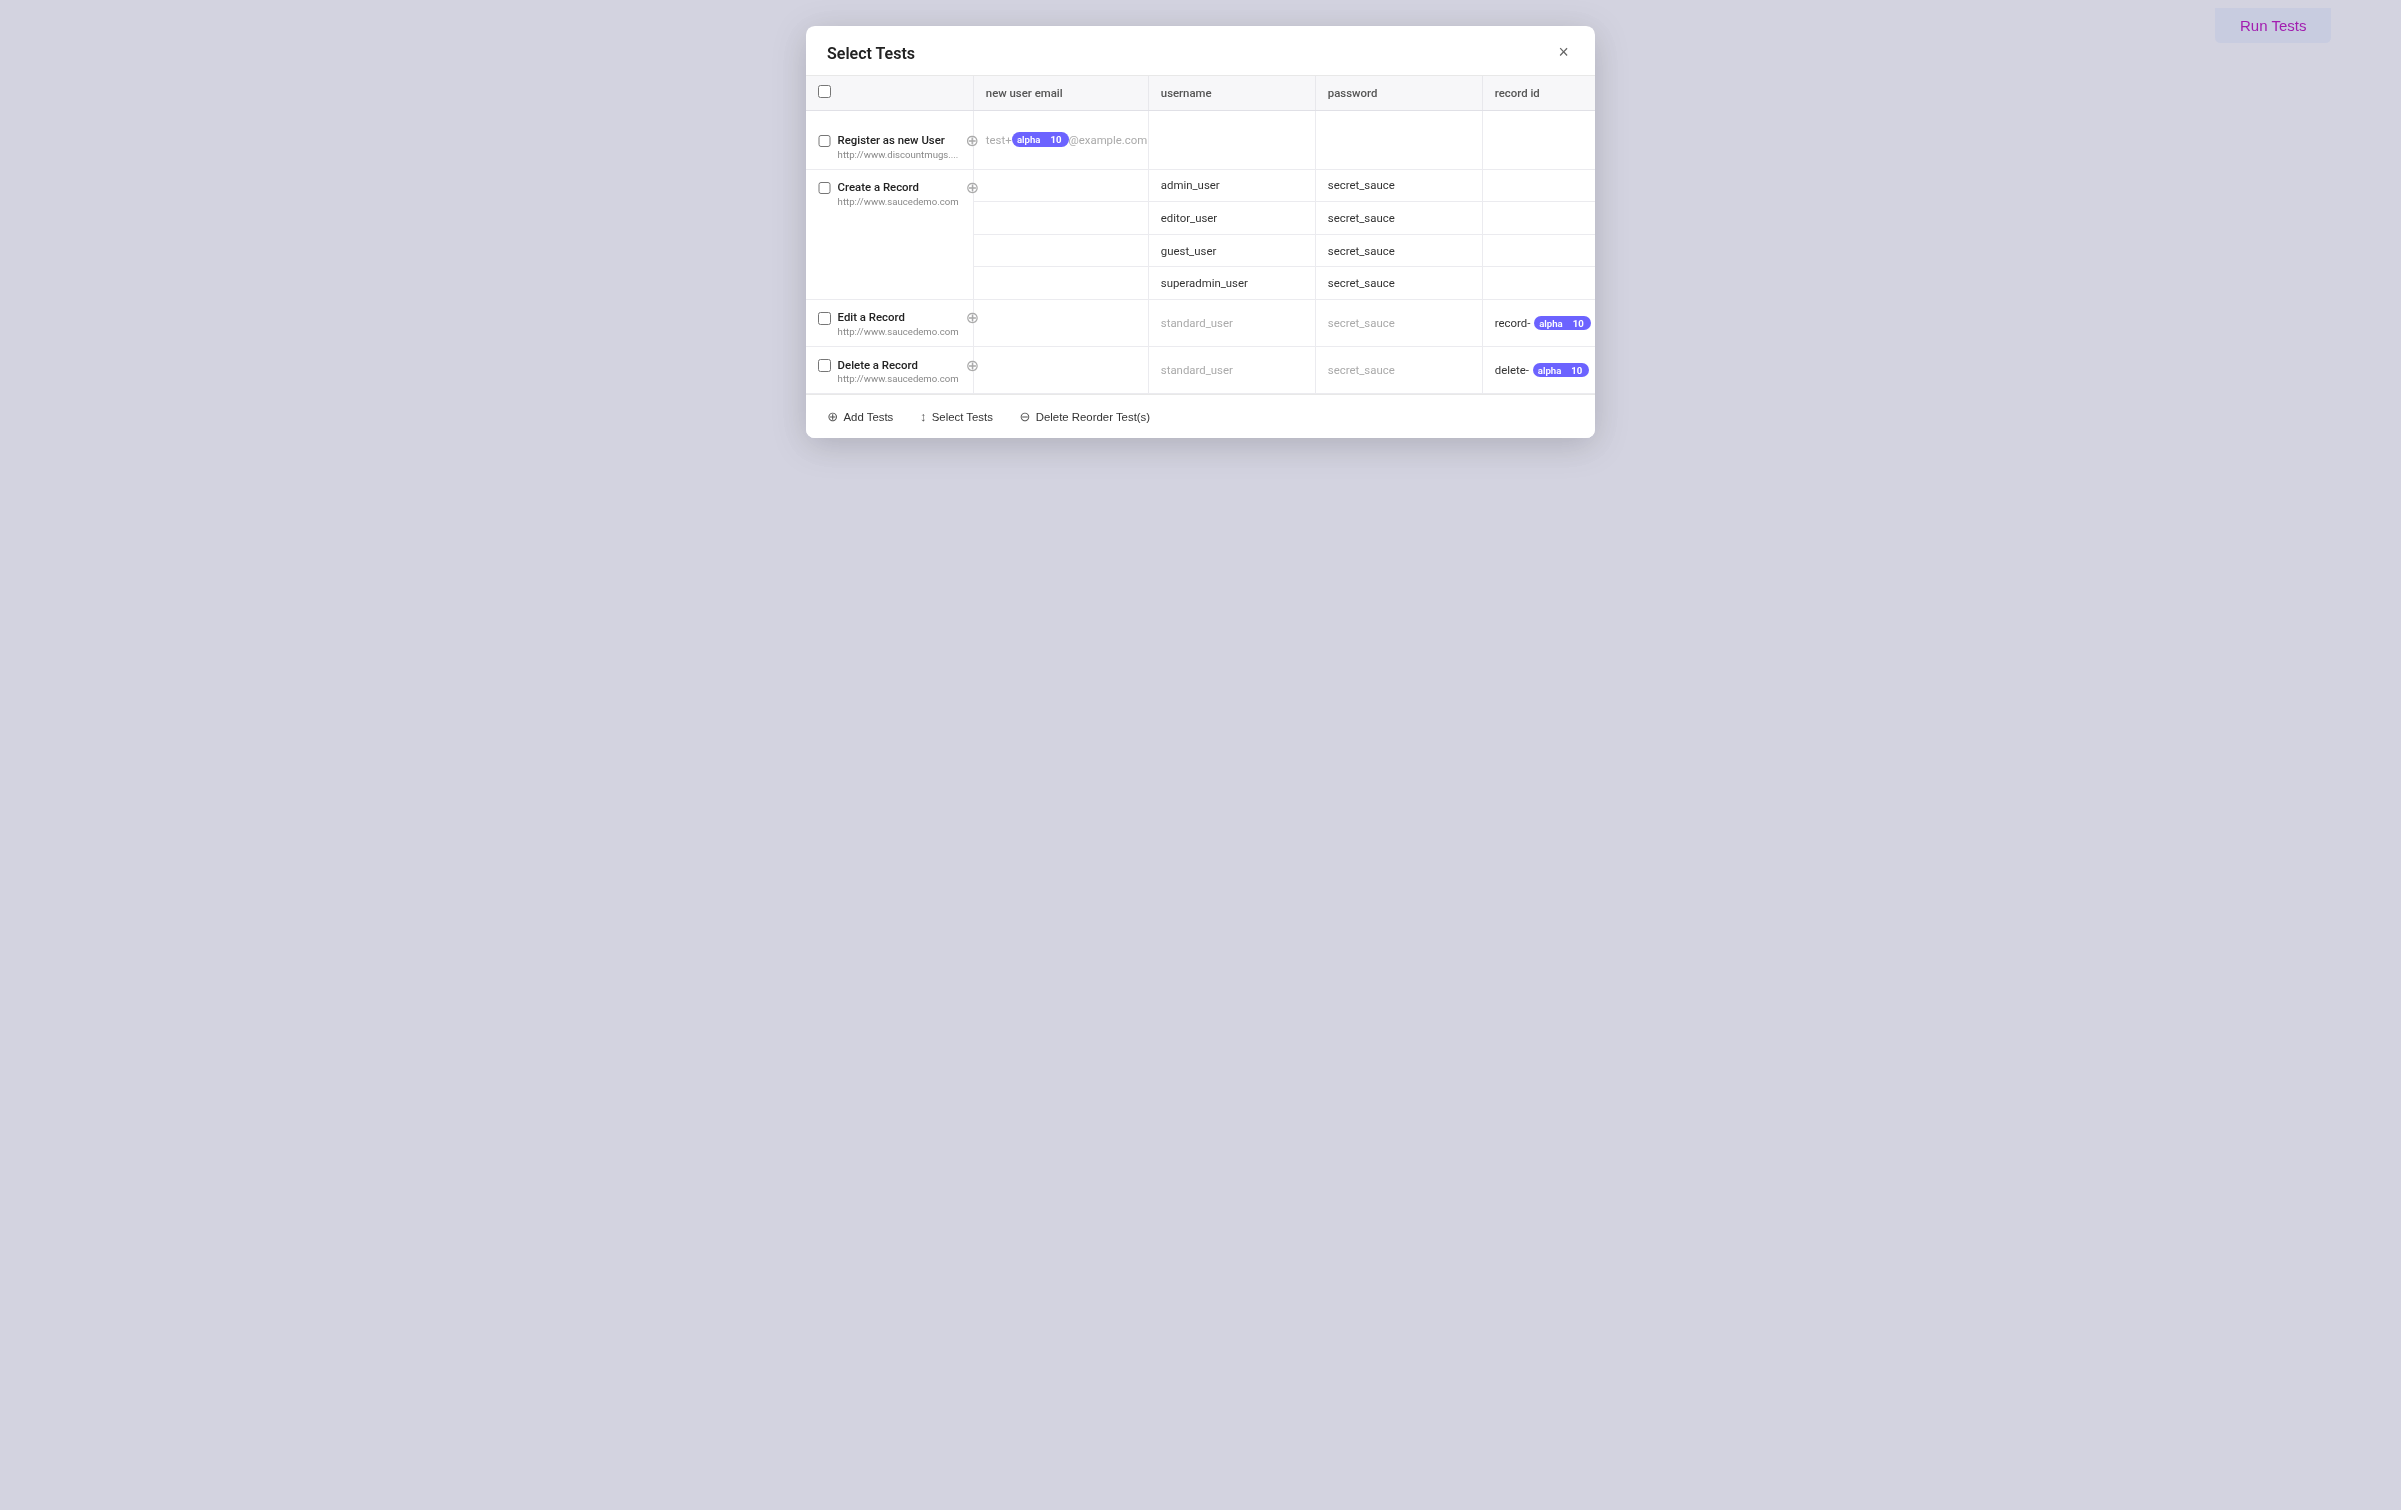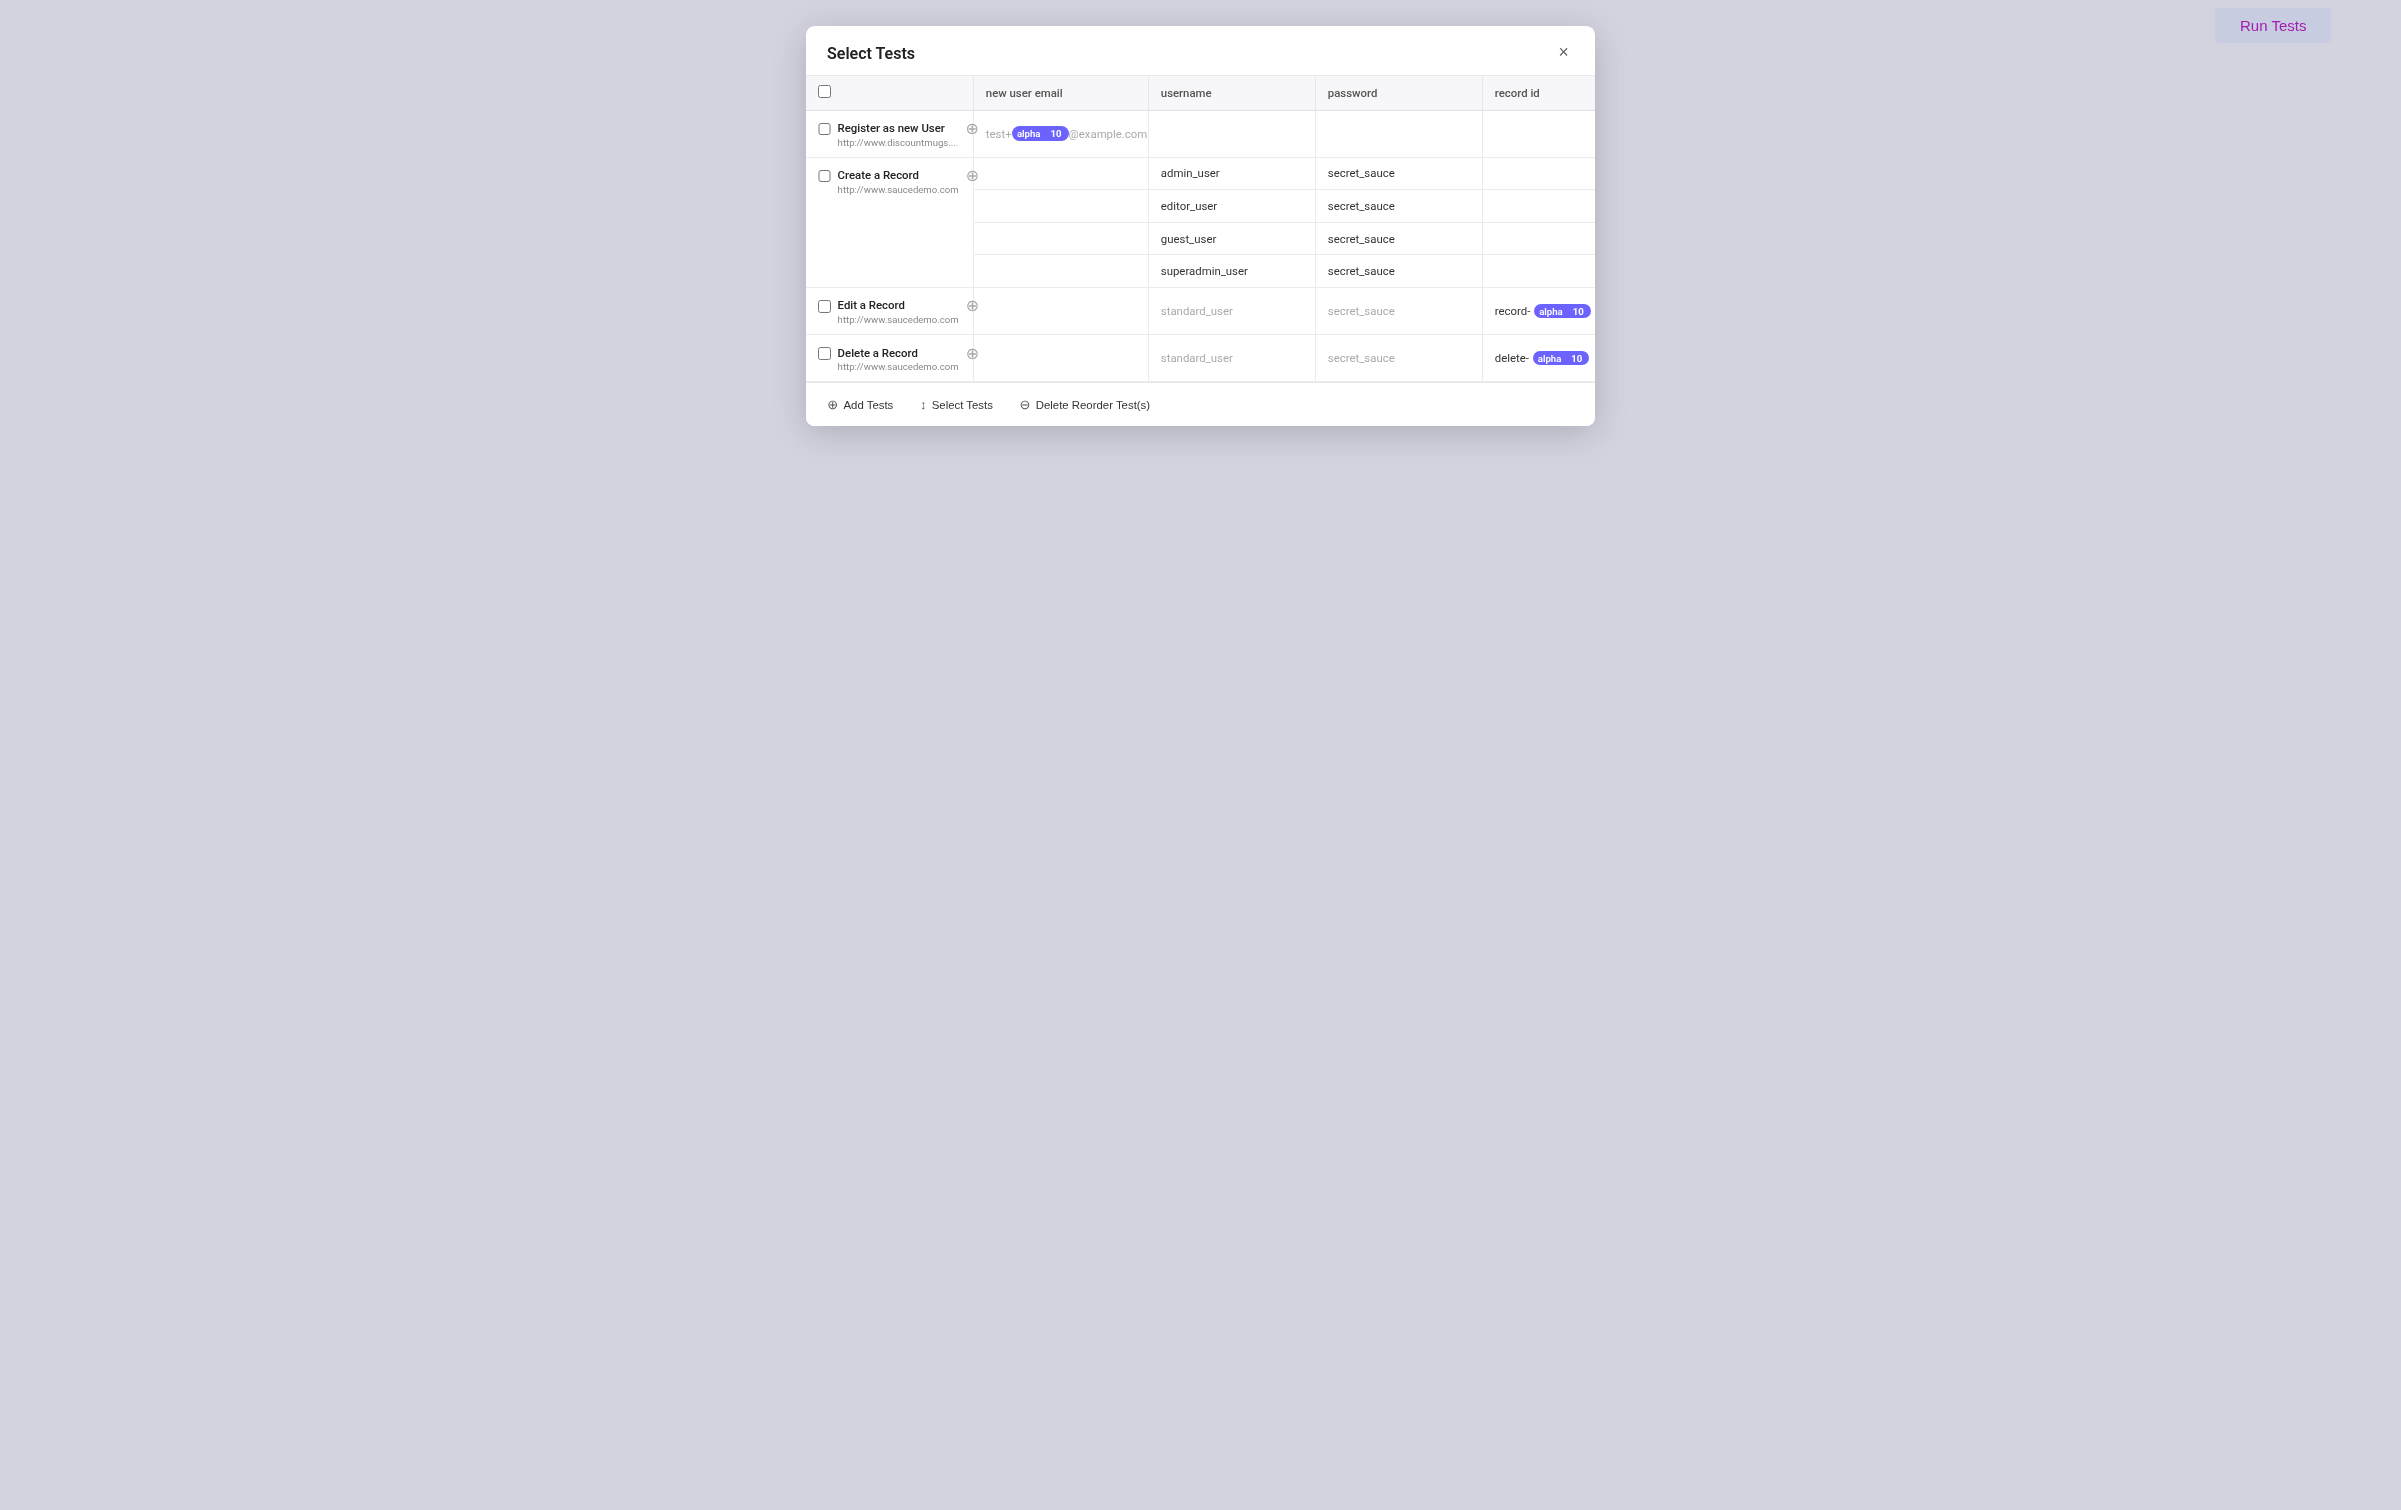--- a/index.html
+++ b/index.html
@@ -269,21 +269,21 @@
             <th>new user email</th>
             <th>username</th>
             <th>password</th>
             <th>record id</th>
             <th></th>
           </tr>
         </thead>
         <tbody id="test-tbody">
 
         <tr>
-              <td rowspan="1" style="vertical-align: top; padding-top: 10px;">
+              <td rowspan="1" style="vertical-align: top; padding-top: 22px;">
         <div class="test-name-cell">
           <input type="checkbox" style="">
           <div class="test-info">
             <span class="test-label">Register as new User</span>
             <span class="test-url">http://www.discountmugs....</span>
           </div>
           <button class="plus-btn">
             <span>⊕</span>
           </button>
         </div>

